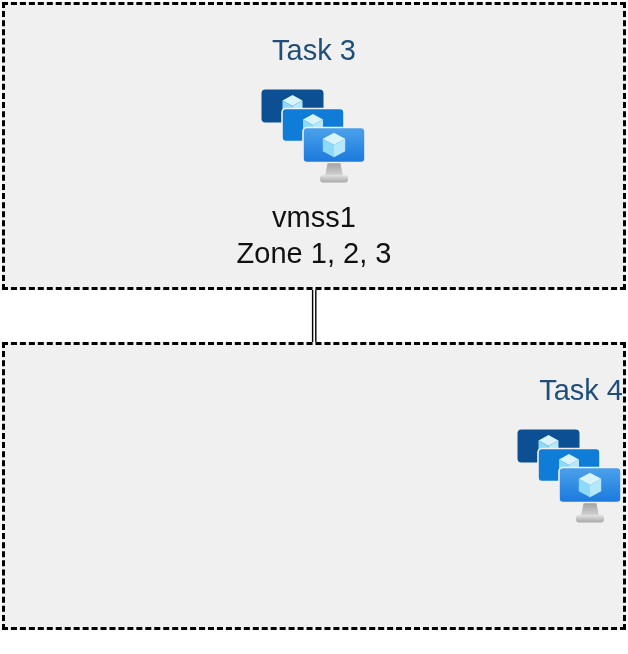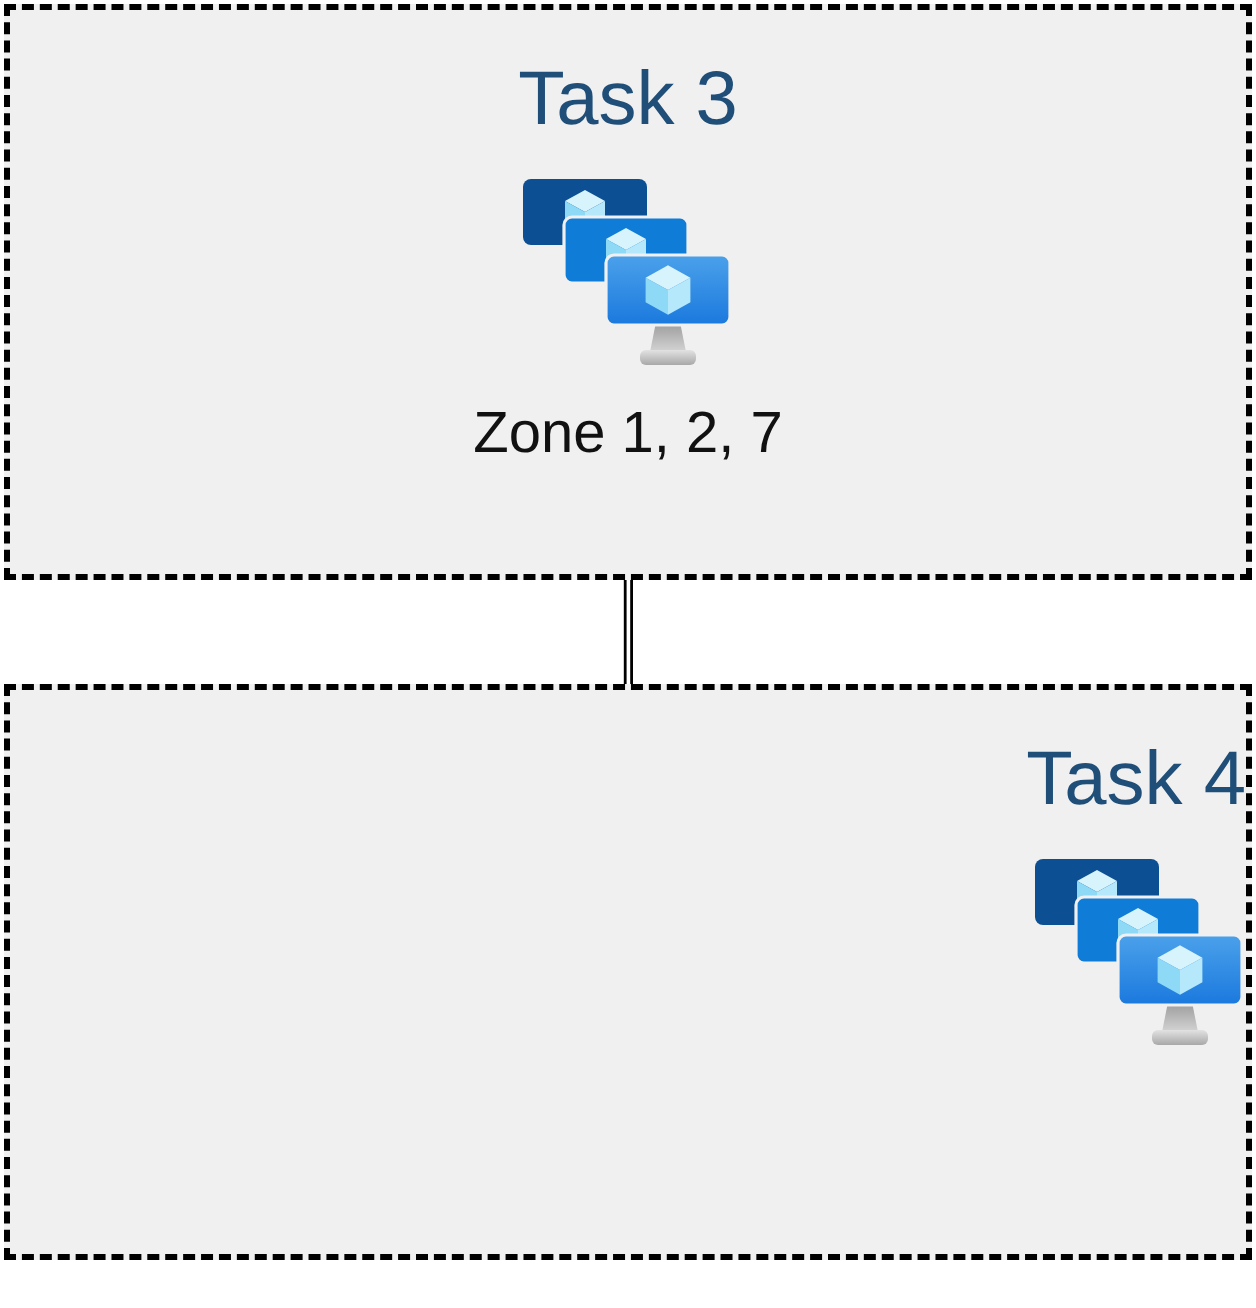--- a/index.html
+++ b/index.html
@@ -24,21 +24,21 @@
     border: 3px dashed #000000;
     display: flex;
     flex-direction: column;
     align-items: center;
   }
   .task-box.box-top { top: 2px; }
   .task-box.box-bottom { top: 342px; align-items: flex-end; }
 
   .task-title {
     margin-top: 28px;
-    font-size: 38px;
+    font-size: 29px;
     line-height: 34px;
     color: #1f4e79;
     text-align: center;
   }
   .vmss-icon {
     margin-top: 22px;
     width: 106px;
     height: 96px;
     flex: 0 0 auto;
   }
@@ -99,21 +99,22 @@
     </symbol>
   </defs>
 </svg>
 
 <div class="task-box box-top">
   <div class="task-title">Task 3</div>
   <svg class="vmss-icon" viewBox="0 0 106 96">
     <use href="#vmss"></use>
   </svg>
   <div class="box-labels">
-    <div class="box-label">Zone 1, 2, 7</div>
+    <div class="box-label">vmss1</div>
+    <div class="box-label">Zone 1, 2, 3</div>
   </div>
 </div>
 
 <svg class="flow-arrow" viewBox="0 0 22 72">
   <line x1="9.6" y1="0" x2="9.6" y2="55" stroke="#000000" stroke-width="1.4"></line>
   <line x1="12.8" y1="0" x2="12.8" y2="55" stroke="#000000" stroke-width="1.4"></line>
   <polygon points="11.2,71.5 3.4,52.5 19,52.5" fill="#000000"></polygon>
 </svg>
 
 <div class="task-box box-bottom">

